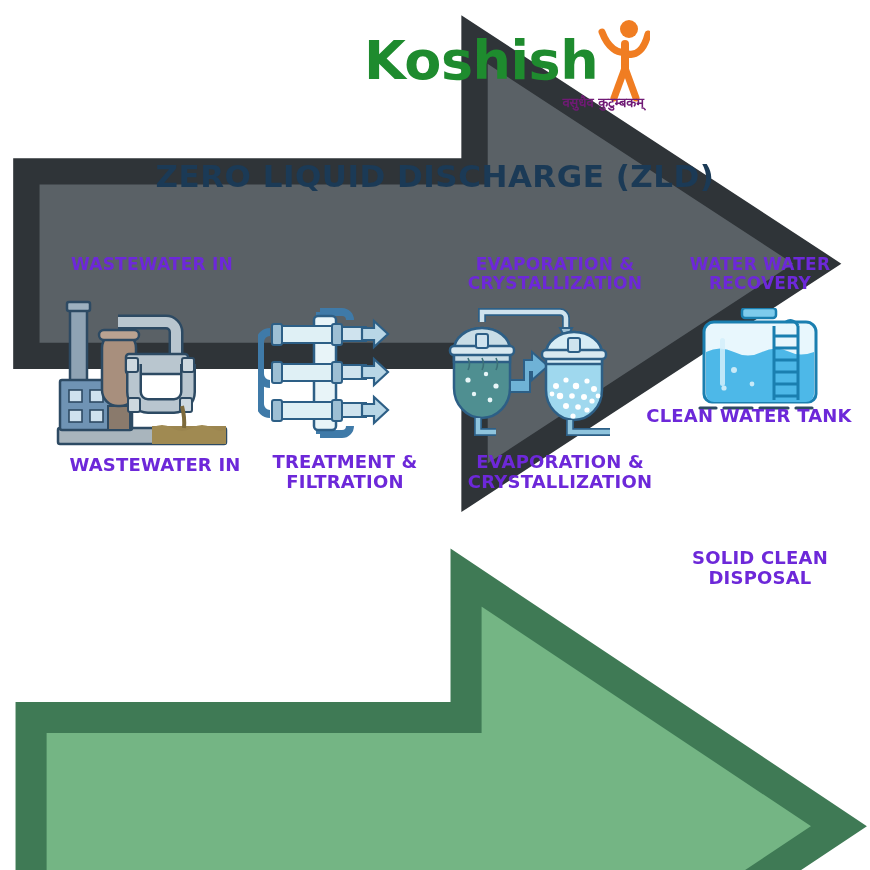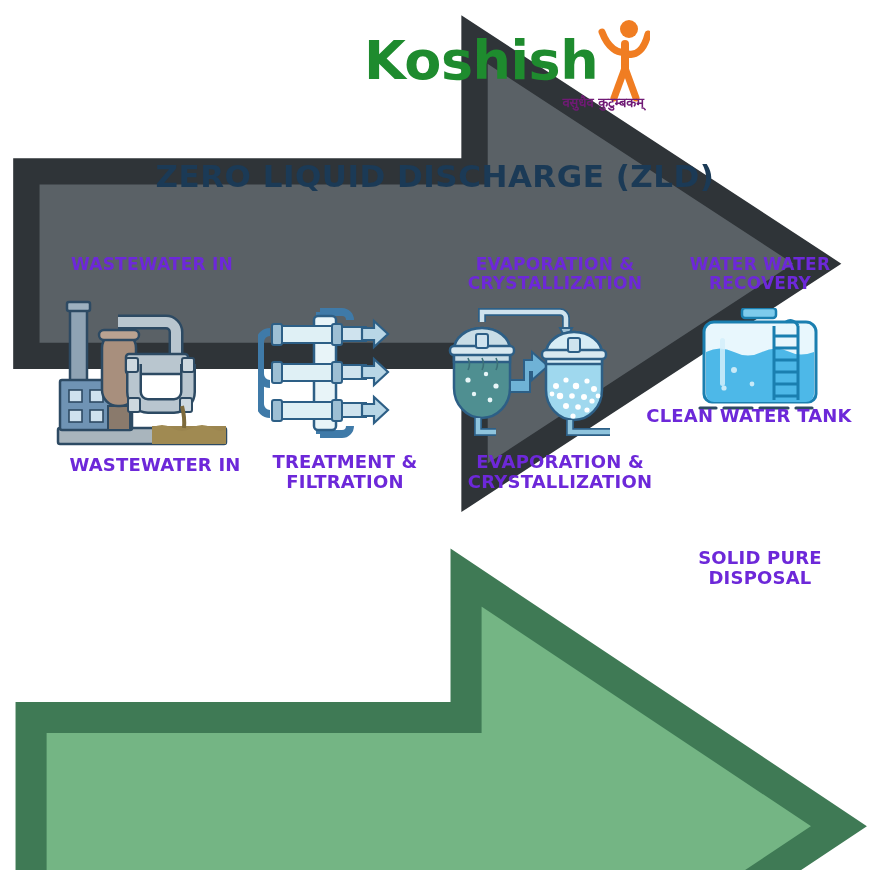--- a/index.html
+++ b/index.html
@@ -350,21 +350,21 @@
     <rect x="40" y="44" width="7" height="34" rx="3.5" fill="#9dbdd4" stroke="#2d4a63" stroke-width="1.8"></rect>
     <rect x="60" y="44" width="7" height="34" rx="3.5" fill="#9dbdd4" stroke="#2d4a63" stroke-width="1.8"></rect>
     <rect x="80" y="44" width="7" height="34" rx="3.5" fill="#9dbdd4" stroke="#2d4a63" stroke-width="1.8"></rect>
   </svg>
 
   
   <div class="lbl lbl-bottom" id="lbl-ww-bot">WASTEWATER IN</div>
   <div class="lbl lbl-bottom" id="lbl-treat">TREATMENT &amp; FILTRATION</div>
   <div class="lbl lbl-bottom" id="lbl-evap-bot">EVAPORATION &amp; CRYSTALLIZATION</div>
   <div class="lbl lbl-bottom" id="lbl-clean">CLEAN WATER TANK</div>
-  <div class="lbl lbl-bottom" id="lbl-solid">SOLID PURE DISPOSAL</div>
+  <div class="lbl lbl-bottom" id="lbl-solid">SOLID CLEAN DISPOSAL</div>
 
   
   
 
   
 
   
 
   
   

